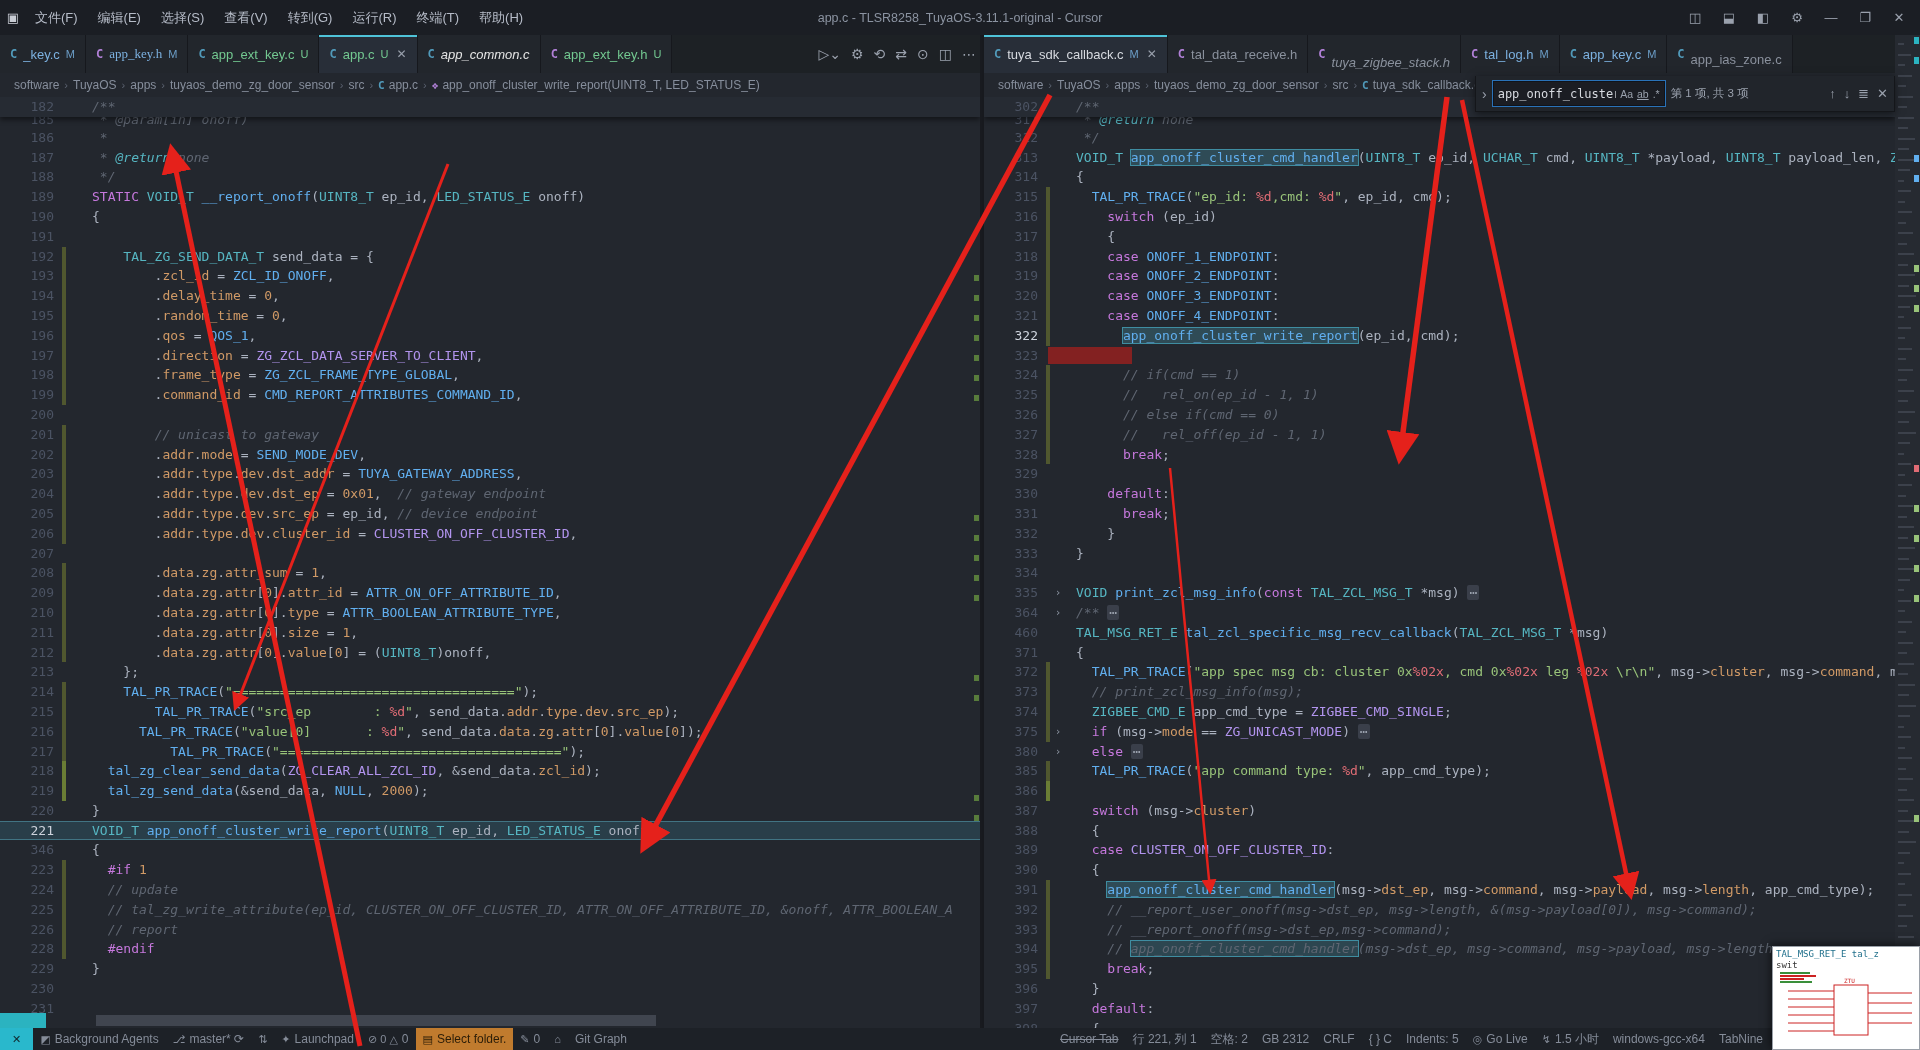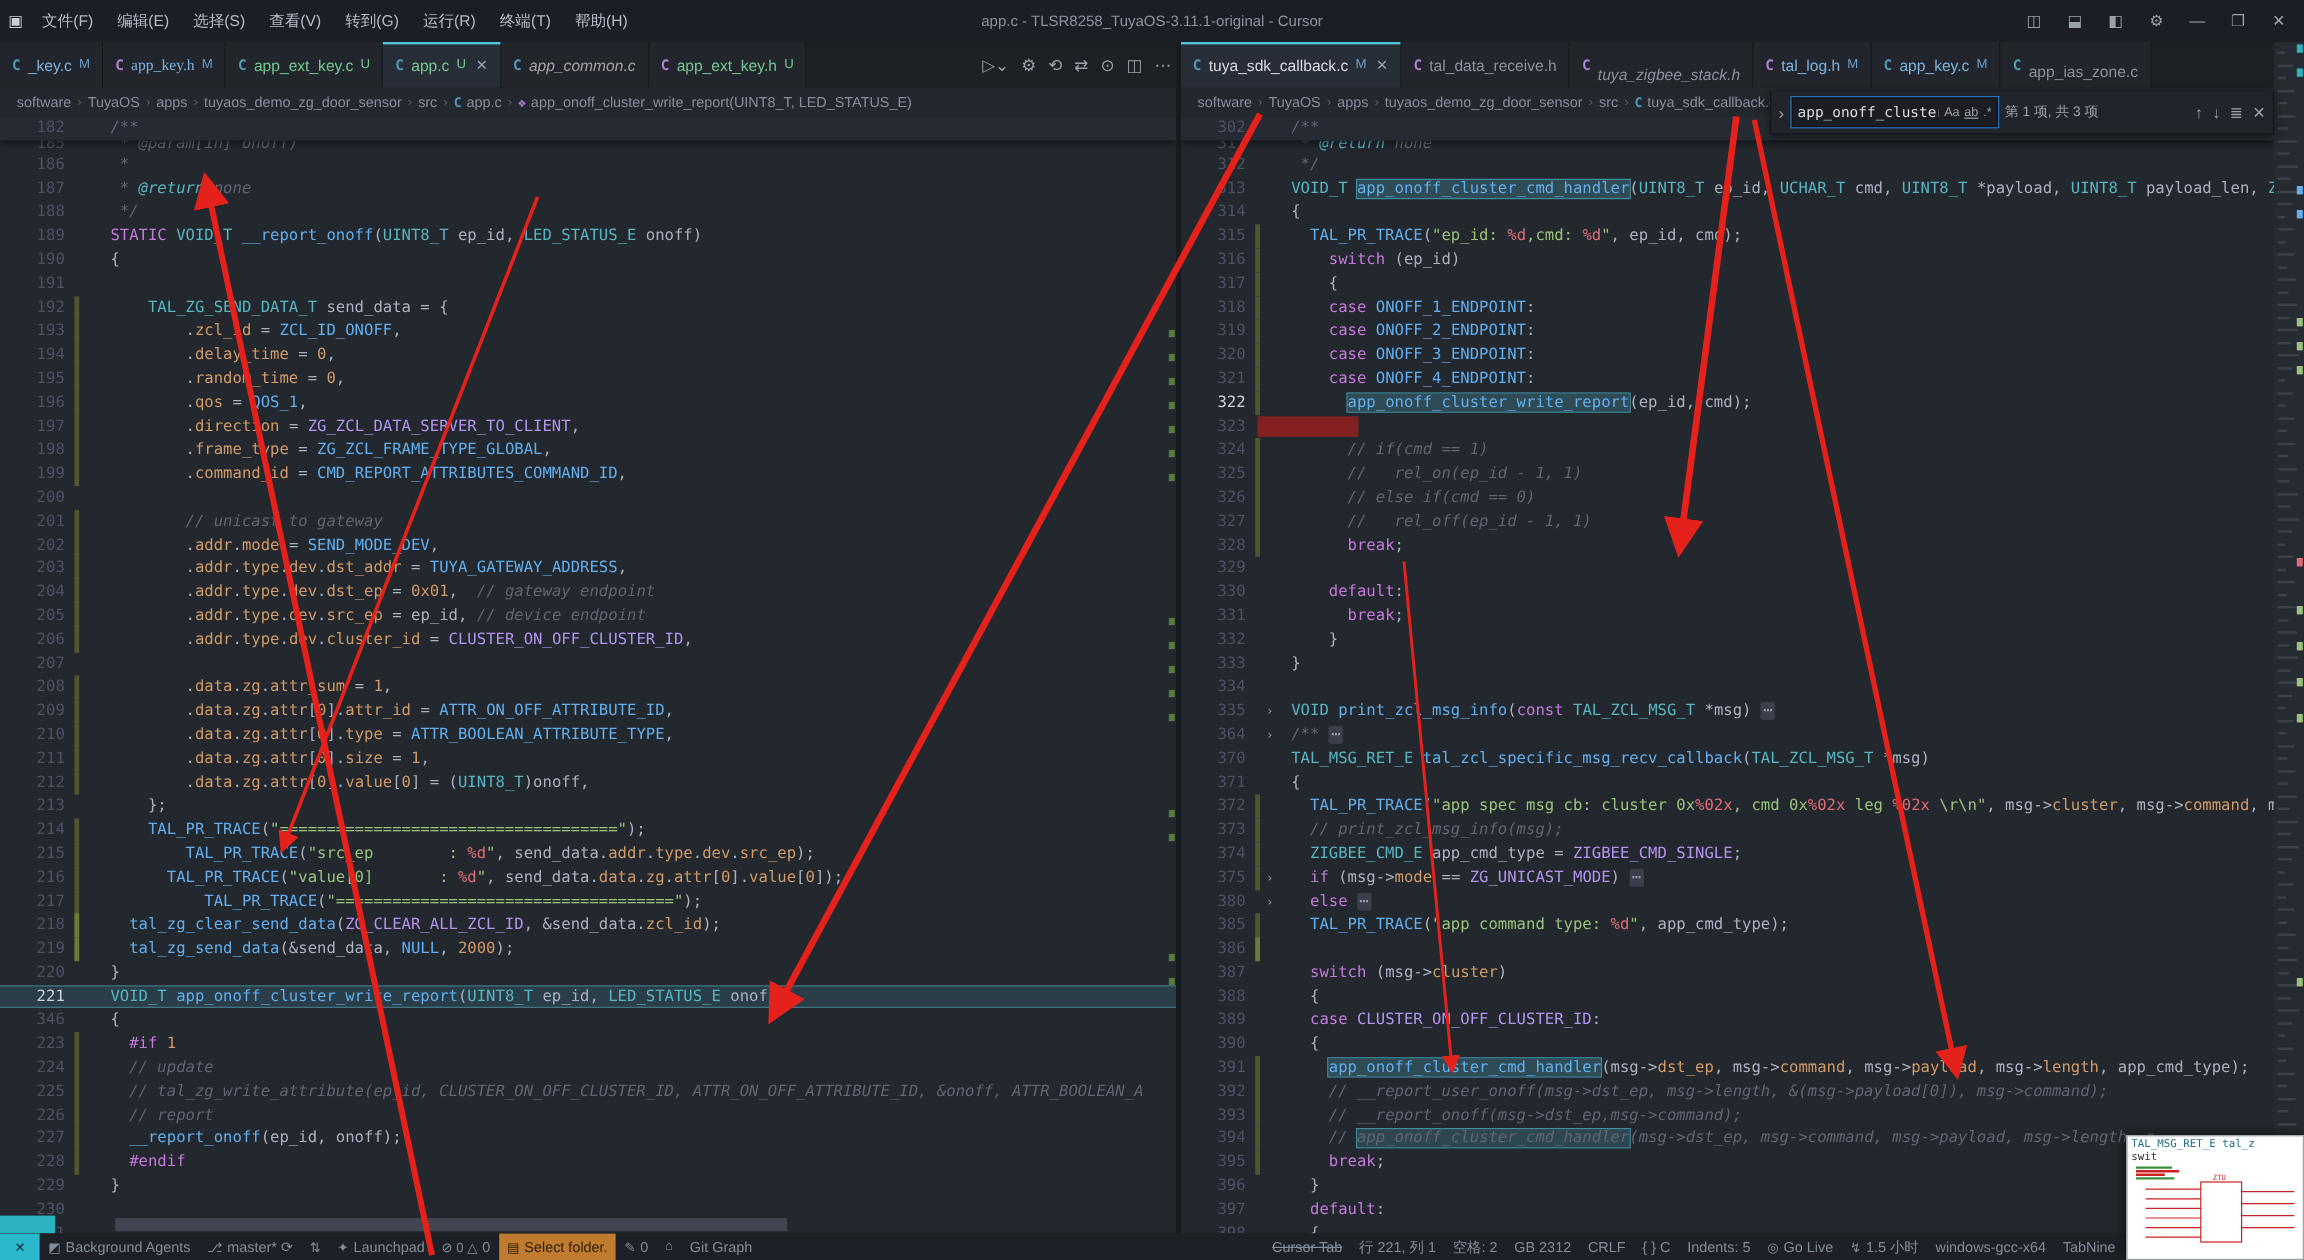--- a/index.html
+++ b/index.html
@@ -137,21 +137,21 @@
         <span class="badge" style="color: rgb(115, 201, 145);">U</span>
       </div>
       <div class="tab active">
         <span class="ficon" style="color: rgb(81, 154, 186);">C</span>
         <span class="fname" style="color: rgb(115, 201, 145);">app.c</span>
         <span class="badge" style="color: rgb(115, 201, 145);">U</span>
         <span class="close">✕</span>
       </div>
       <div class="tab italic">
         <span class="ficon" style="color: rgb(81, 154, 186);">C</span>
-        <span class="fname" style="color: #a3a3a3;">app_common.c</span>
+        <span class="fname" style="color: #e5e5e5;">app_common.c</span>
       </div>
       <div class="tab">
         <span class="ficon" style="color: rgb(177, 128, 215);">C</span>
         <span class="fname" style="color: rgb(115, 201, 145);">app_ext_key.h</span>
         <span class="badge" style="color: rgb(115, 201, 145);">U</span>
       </div>
       <div class="tab-actions">
         <span>▷⌄</span>
         <span>⚙</span>
         <span>⟲</span>
@@ -229,21 +229,20 @@
       <div class="row"><span class="ln">217</span><span class="chg on"></span><span class="fold"></span><span class="txt"><span class="tk-d">          </span><span class="tk-f">TAL_PR_TRACE</span><span class="tk-d">(</span><span class="tk-s">"===================================="</span><span class="tk-d">);</span></span></div>
       <div class="row"><span class="ln">218</span><span class="chg on2"></span><span class="fold"></span><span class="txt"><span class="tk-d">  </span><span class="tk-f">tal_zg_clear_send_data</span><span class="tk-d">(</span><span class="tk-C">ZG_CLEAR_ALL_ZCL_ID</span><span class="tk-d">, &amp;send_data.</span><span class="tk-o">zcl_id</span><span class="tk-d">);</span></span></div>
       <div class="row"><span class="ln">219</span><span class="chg on2"></span><span class="fold"></span><span class="txt"><span class="tk-d">  </span><span class="tk-f">tal_zg_send_data</span><span class="tk-d">(&amp;send_data, </span><span class="tk-f">NULL</span><span class="tk-d">, </span><span class="tk-o">2000</span><span class="tk-d">);</span></span></div>
       <div class="row"><span class="ln">220</span><span class="chg"></span><span class="fold"></span><span class="txt"><span class="tk-d">}</span></span></div>
       <div class="row cur"><span class="ln">221</span><span class="chg"></span><span class="fold"></span><span class="txt"><span class="tk-t">VOID_T</span><span class="tk-d"> </span><span class="tk-f">app_onoff_cluster_write_report</span><span class="tk-d">(</span><span class="tk-t">UINT8_T</span><span class="tk-d"> ep_id, </span><span class="tk-t">LED_STATUS_E</span><span class="tk-d"> onoff)</span></span></div>
       <div class="row"><span class="ln">346</span><span class="chg"></span><span class="fold"></span><span class="txt"><span class="tk-d">{</span></span></div>
       <div class="row"><span class="ln">223</span><span class="chg on"></span><span class="fold"></span><span class="txt"><span class="tk-d">  </span><span class="tk-k">#if</span><span class="tk-d"> </span><span class="tk-o">1</span></span></div>
       <div class="row"><span class="ln">224</span><span class="chg on"></span><span class="fold"></span><span class="txt"><span class="tk-d">  </span><span class="tk-c">// update</span></span></div>
       <div class="row"><span class="ln">225</span><span class="chg on"></span><span class="fold"></span><span class="txt"><span class="tk-d">  </span><span class="tk-c">// tal_zg_write_attribute(ep_id, CLUSTER_ON_OFF_CLUSTER_ID, ATTR_ON_OFF_ATTRIBUTE_ID, &amp;onoff, ATTR_BOOLEAN_A</span></span></div>
       <div class="row"><span class="ln">226</span><span class="chg on"></span><span class="fold"></span><span class="txt"><span class="tk-d">  </span><span class="tk-c">// report</span></span></div>
-      <div class="row"><span class="ln">227</span><span class="chg on"></span><span class="fold"></span><span class="txt"><span class="tk-d">  </span><span class="tk-f">__report_onoff</span><span class="tk-d">(ep_id, onoff);</span></span></div>
       <div class="row"><span class="ln">228</span><span class="chg on"></span><span class="fold"></span><span class="txt"><span class="tk-d">  </span><span class="tk-k">#endif</span></span></div>
       <div class="row"><span class="ln">229</span><span class="chg"></span><span class="fold"></span><span class="txt"><span class="tk-d">}</span></span></div>
       <div class="row"><span class="ln">230</span><span class="chg"></span><span class="fold"></span><span class="txt"></span></div>
       <div class="row"><span class="ln">231</span><span class="chg"></span><span class="fold"></span><span class="txt"></span></div>
     </div>
   <div class="hscroll">
       <div class="thumb"></div>
     </div>
   <div class="corner-cyan"></div>
   <div class="ruler" id="lruler">
@@ -352,21 +351,21 @@
       <div class="row"><span class="ln">327</span><span class="chg on"></span><span class="fold"></span><span class="txt"><span class="tk-d">      </span><span class="tk-c">//   rel_off(ep_id - 1, 1)</span></span></div>
       <div class="row"><span class="ln">328</span><span class="chg on"></span><span class="fold"></span><span class="txt"><span class="tk-d">      </span><span class="tk-k">break</span><span class="tk-d">;</span></span></div>
       <div class="row"><span class="ln">329</span><span class="chg"></span><span class="fold"></span><span class="txt"></span></div>
       <div class="row"><span class="ln">330</span><span class="chg"></span><span class="fold"></span><span class="txt"><span class="tk-d">    </span><span class="tk-k">default</span><span class="tk-d">:</span></span></div>
       <div class="row"><span class="ln">331</span><span class="chg"></span><span class="fold"></span><span class="txt"><span class="tk-d">      </span><span class="tk-k">break</span><span class="tk-d">;</span></span></div>
       <div class="row"><span class="ln">332</span><span class="chg"></span><span class="fold"></span><span class="txt"><span class="tk-d">    }</span></span></div>
       <div class="row"><span class="ln">333</span><span class="chg"></span><span class="fold"></span><span class="txt"><span class="tk-d">}</span></span></div>
       <div class="row"><span class="ln">334</span><span class="chg"></span><span class="fold"></span><span class="txt"></span></div>
       <div class="row"><span class="ln">335</span><span class="chg"></span><span class="fold">›</span><span class="txt"><span class="tk-t">VOID</span><span class="tk-d"> </span><span class="tk-f">print_zcl_msg_info</span><span class="tk-d">(</span><span class="tk-k">const</span><span class="tk-d"> </span><span class="tk-t">TAL_ZCL_MSG_T</span><span class="tk-d"> *msg) </span><span class="tk-fd">⋯</span></span></div>
       <div class="row"><span class="ln">364</span><span class="chg"></span><span class="fold">›</span><span class="txt"><span class="tk-c">/** </span><span class="tk-fd">⋯</span></span></div>
-      <div class="row"><span class="ln">370</span><span class="chg"></span><span class="fold"></span><span class="txt"><span class="tk-t">TAL_MSG_RET_E</span><span class="tk-d"> </span><span class="tk-f">tal_zcl_specific_msg_recv_callback</span><span class="tk-d">(</span><span class="tk-t">TAL_ZCL_MSG_T</span><span class="tk-d"> *msg)</span></span></div>
+      <div class="row"><span class="ln">460</span><span class="chg"></span><span class="fold"></span><span class="txt"><span class="tk-t">TAL_MSG_RET_E</span><span class="tk-d"> </span><span class="tk-f">tal_zcl_specific_msg_recv_callback</span><span class="tk-d">(</span><span class="tk-t">TAL_ZCL_MSG_T</span><span class="tk-d"> *msg)</span></span></div>
       <div class="row"><span class="ln">371</span><span class="chg"></span><span class="fold"></span><span class="txt"><span class="tk-d">{</span></span></div>
       <div class="row"><span class="ln">372</span><span class="chg on"></span><span class="fold"></span><span class="txt"><span class="tk-d">  </span><span class="tk-f">TAL_PR_TRACE</span><span class="tk-d">(</span><span class="tk-s">"app spec msg cb: cluster 0x</span><span class="tk-r">%02x</span><span class="tk-s">, cmd 0x</span><span class="tk-r">%02x</span><span class="tk-s"> leg </span><span class="tk-r">%02x</span><span class="tk-s"> \r\n"</span><span class="tk-d">, msg-&gt;</span><span class="tk-o">cluster</span><span class="tk-d">, msg-&gt;</span><span class="tk-o">command</span><span class="tk-d">, ms</span></span></div>
       <div class="row"><span class="ln">373</span><span class="chg on"></span><span class="fold"></span><span class="txt"><span class="tk-d">  </span><span class="tk-c">// print_zcl_msg_info(msg);</span></span></div>
       <div class="row"><span class="ln">374</span><span class="chg on"></span><span class="fold"></span><span class="txt"><span class="tk-d">  </span><span class="tk-t">ZIGBEE_CMD_E</span><span class="tk-d"> app_cmd_type = </span><span class="tk-C">ZIGBEE_CMD_SINGLE</span><span class="tk-d">;</span></span></div>
       <div class="row"><span class="ln">375</span><span class="chg on"></span><span class="fold">›</span><span class="txt"><span class="tk-d">  </span><span class="tk-k">if</span><span class="tk-d"> (msg-&gt;</span><span class="tk-o">mode</span><span class="tk-d"> == </span><span class="tk-C">ZG_UNICAST_MODE</span><span class="tk-d">) </span><span class="tk-fd">⋯</span></span></div>
       <div class="row"><span class="ln">380</span><span class="chg"></span><span class="fold">›</span><span class="txt"><span class="tk-d">  </span><span class="tk-k">else</span><span class="tk-d"> </span><span class="tk-fd">⋯</span></span></div>
       <div class="row"><span class="ln">385</span><span class="chg on"></span><span class="fold"></span><span class="txt"><span class="tk-d">  </span><span class="tk-f">TAL_PR_TRACE</span><span class="tk-d">(</span><span class="tk-s">"app command type: </span><span class="tk-r">%d</span><span class="tk-s">"</span><span class="tk-d">, app_cmd_type);</span></span></div>
       <div class="row"><span class="ln">386</span><span class="chg on2"></span><span class="fold"></span><span class="txt"></span></div>
       <div class="row"><span class="ln">387</span><span class="chg"></span><span class="fold"></span><span class="txt"><span class="tk-d">  </span><span class="tk-k">switch</span><span class="tk-d"> (msg-&gt;</span><span class="tk-o">cluster</span><span class="tk-d">)</span></span></div>
       <div class="row"><span class="ln">388</span><span class="chg"></span><span class="fold"></span><span class="txt"><span class="tk-d">  {</span></span></div>

